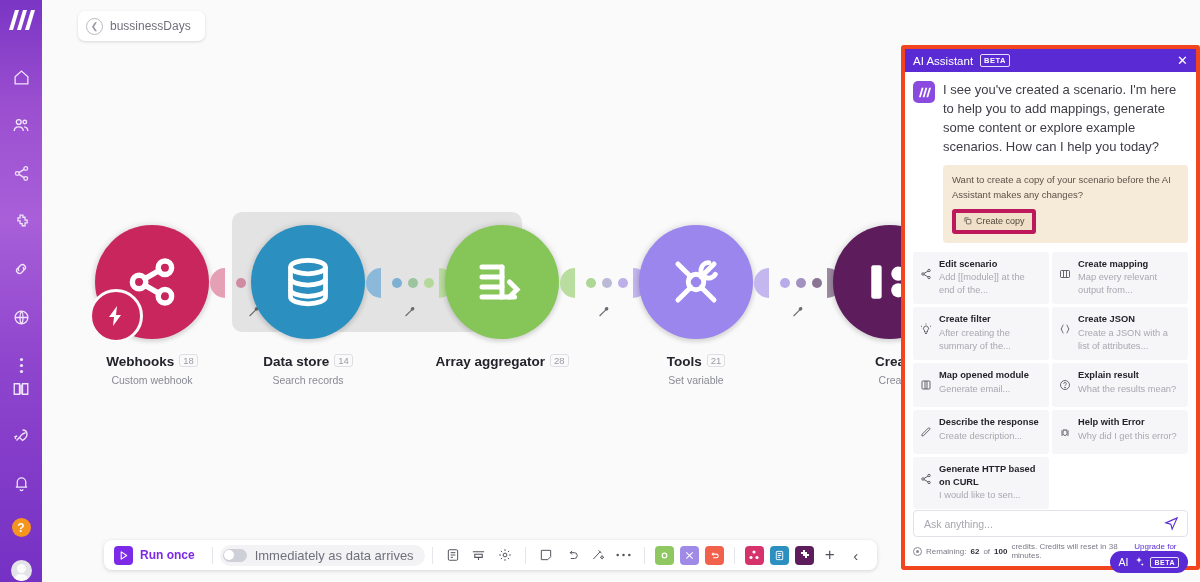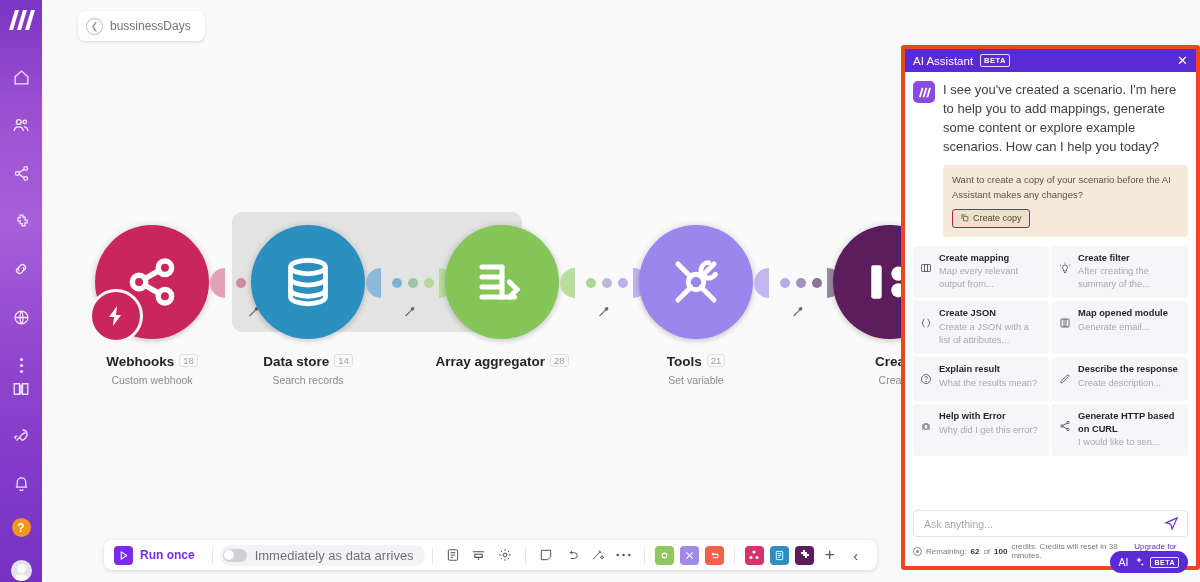--- a/index.html
+++ b/index.html
@@ -132,21 +132,21 @@
     width:22px;height:22px;border-radius:5px;background:#8a4ae0;flex:0 0 auto;
     display:flex;align-items:center;justify-content:center;
   }
   #greet .msg { font-size:13px; line-height:1.45; color:#3d3d47; }
   #copybox {
     margin:9px 0 0 30px; background:#f6ead9; border-radius:4px; padding:8px 9px 9px;
   }
   #copybox .q { font-size:9.5px; line-height:1.5; color:#5c5247; }
   #copybtn {
     margin-top:7px; display:inline-flex; align-items:center; gap:4px;
-    background:#f1e0c9; border:1px solid #be185d; border-radius:3px;
+    background:#f1e0c9; border:4px solid #be185d; border-radius:3px;
     padding:3px 7px; font-size:9px; color:#4f4639; cursor:pointer;
   }
   #cards { margin-top:9px; display:grid; grid-template-columns:1fr 1fr; gap:3px; }
   .card {
     background:#f6f6f8; border-radius:3px; padding:6px 7px 7px;
     display:flex; gap:6px; cursor:pointer; min-height:44px;
   }
   .card .ci { flex:0 0 auto; width:13px; color:#5c5c66; padding-top:8px; }
   .card .ct { font-size:9.3px; font-weight:bold; color:#24242c; line-height:1.35; }
   .card .cd { font-size:9.3px; color:#a8a8b2; line-height:1.4; margin-top:1px; }
@@ -549,20 +549,34 @@
               <rect x="9" y="9" width="12" height="12" rx="2"></rect>
               <path d="M15 5H5v10"></path>
             </svg>
         </span>
         <span>Create copy</span>
       </div>
     </div>
 
     <div id="cards">
 
+      <div class="card">
+        <div class="ci">
+          <svg width="12" height="12" viewBox="0 0 24 24" fill="none" stroke="currentColor" stroke-width="2">
+              <circle cx="18" cy="5" r="2.4"></circle>
+              <circle cx="18" cy="19" r="2.4"></circle>
+              <circle cx="6" cy="12" r="2.4"></circle>
+              <path d="M8.2 10.8 L15.8 6.4M8.2 13.2 L15.8 17.6"></path>
+            </svg>
+        </div>
+        <div>
+          <div class="ct">Edit scenario</div>
+          <div class="cd">Add [[module]] at the end of the...</div>
+        </div>
+      </div>
 
       <div class="card">
         <div class="ci">
           <svg width="12" height="12" viewBox="0 0 24 24" fill="none" stroke="currentColor" stroke-width="1.9">
               <rect x="3" y="5" width="18" height="14" rx="1.5"></rect>
               <path d="M9 5v14M15 5v14"></path>
             </svg>
         </div>
         <div>
           <div class="ct">Create mapping</div>

